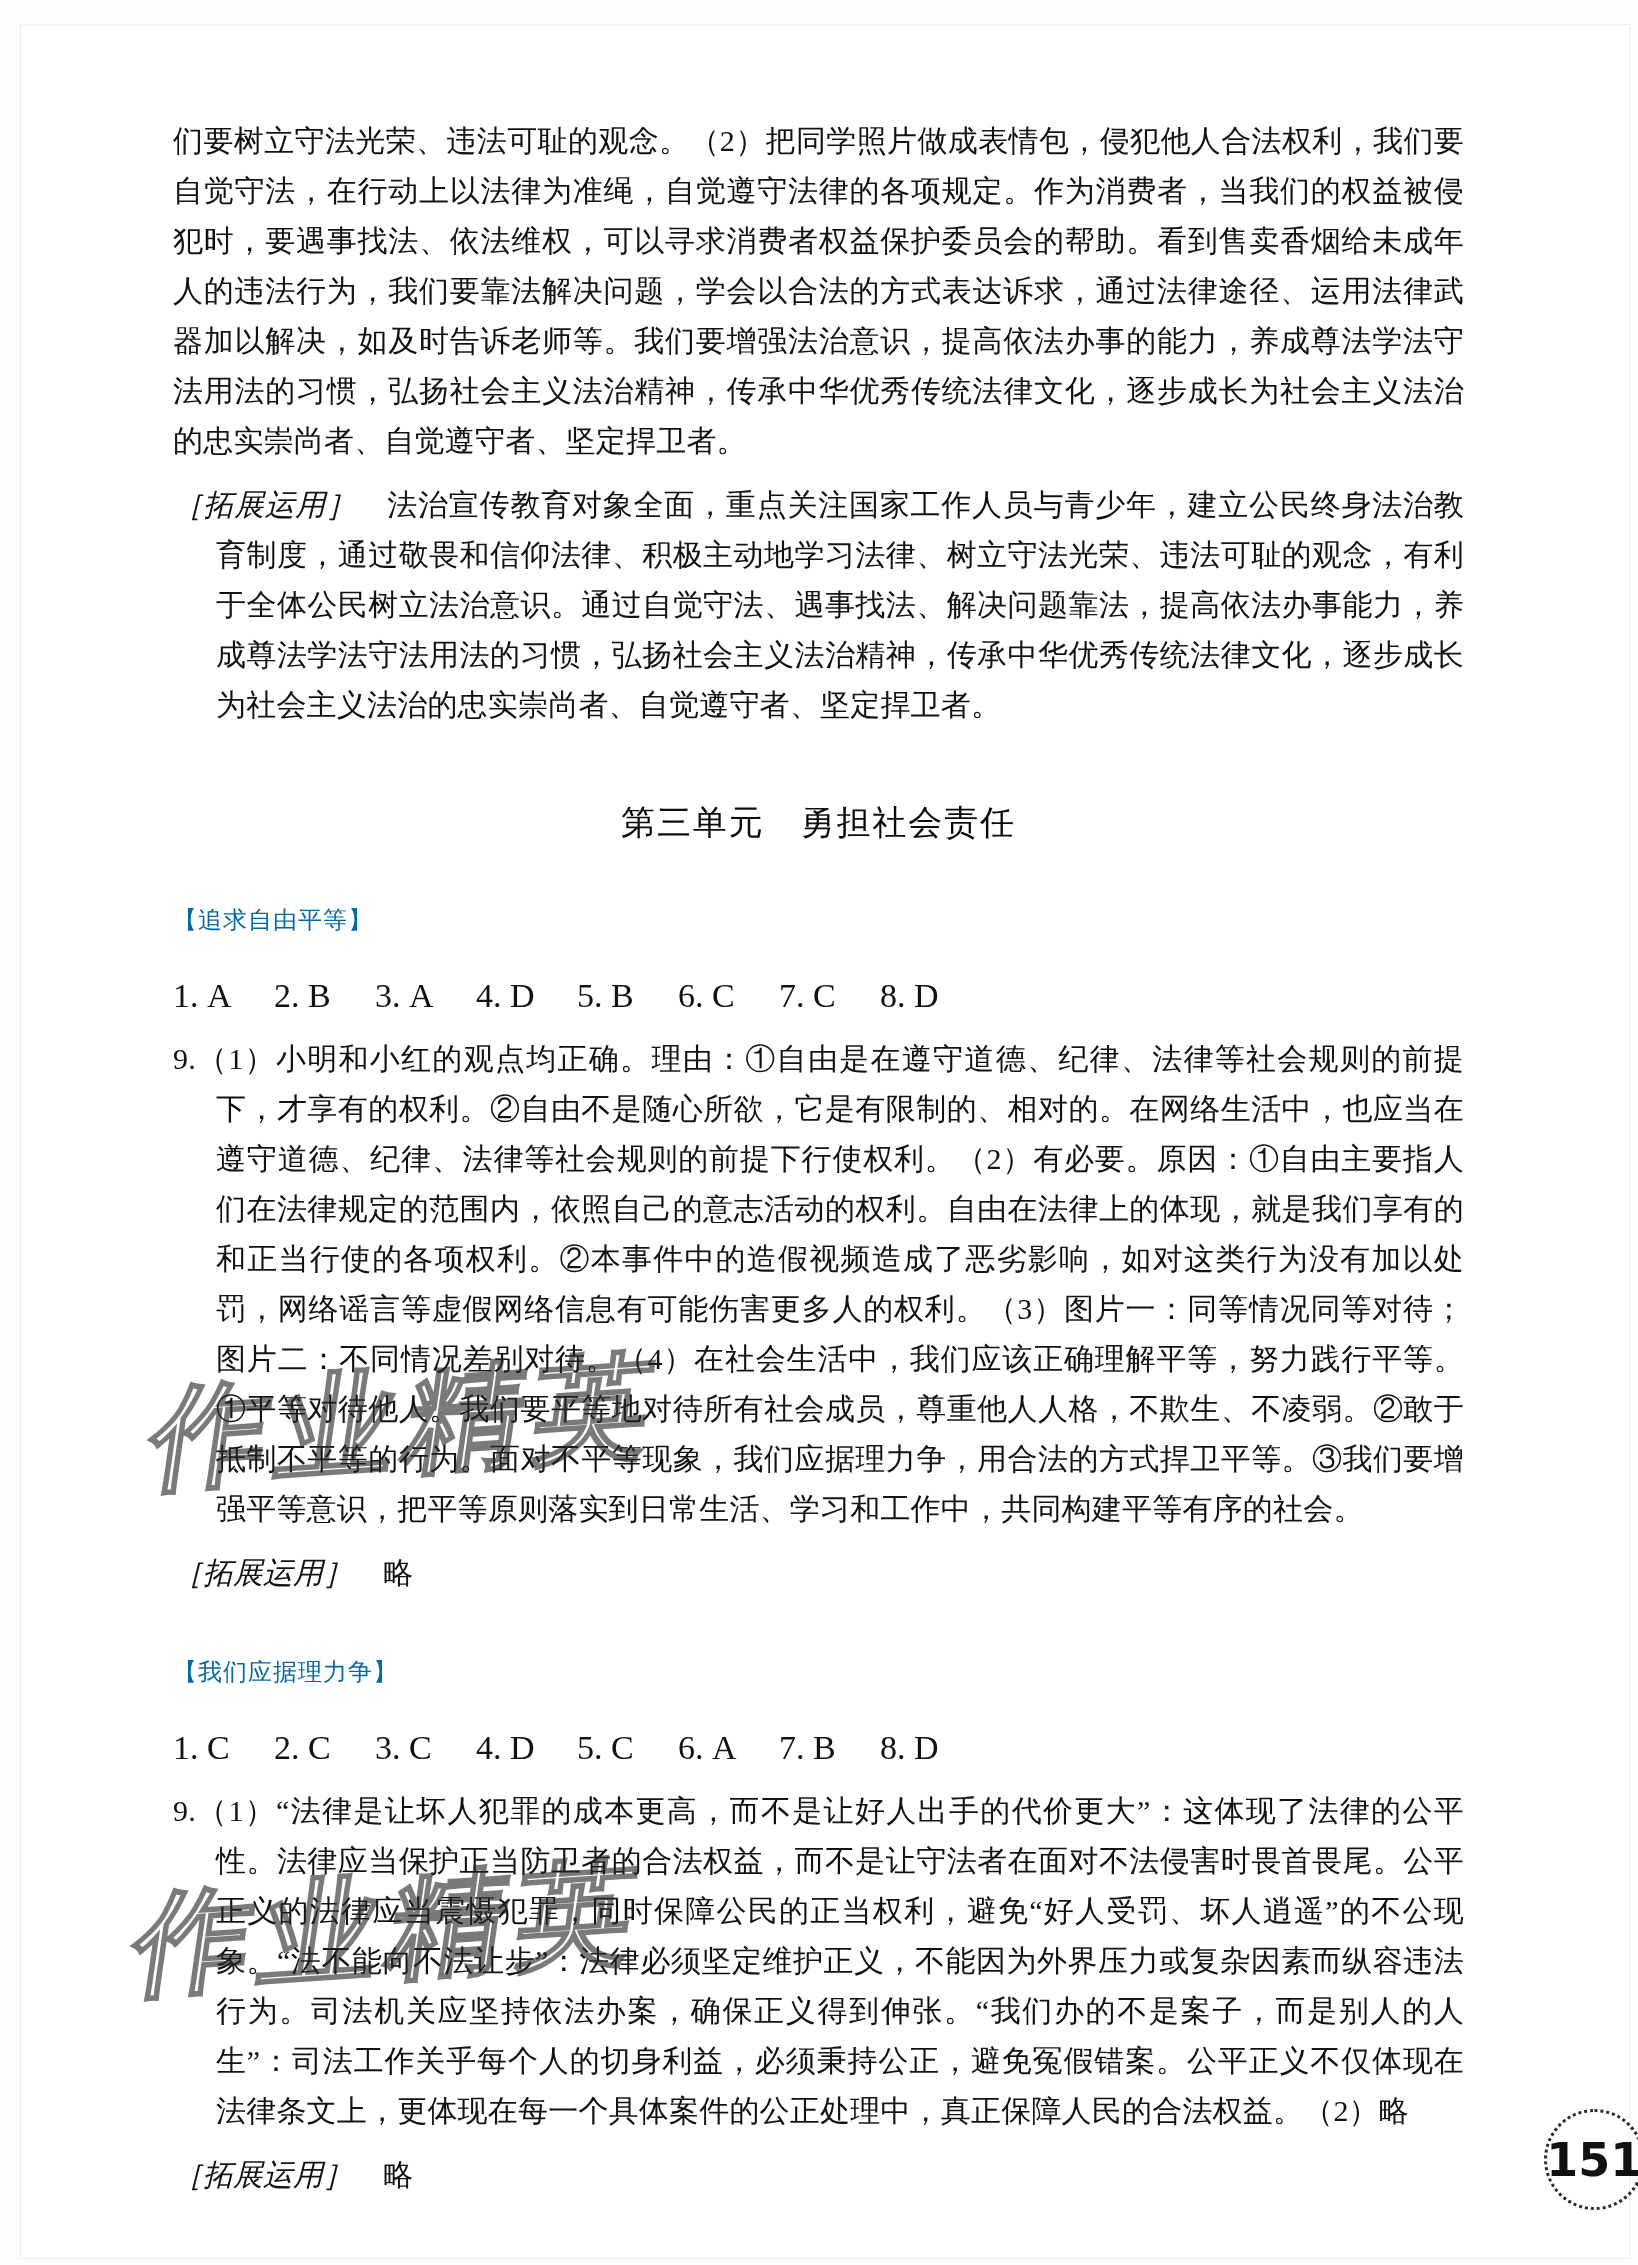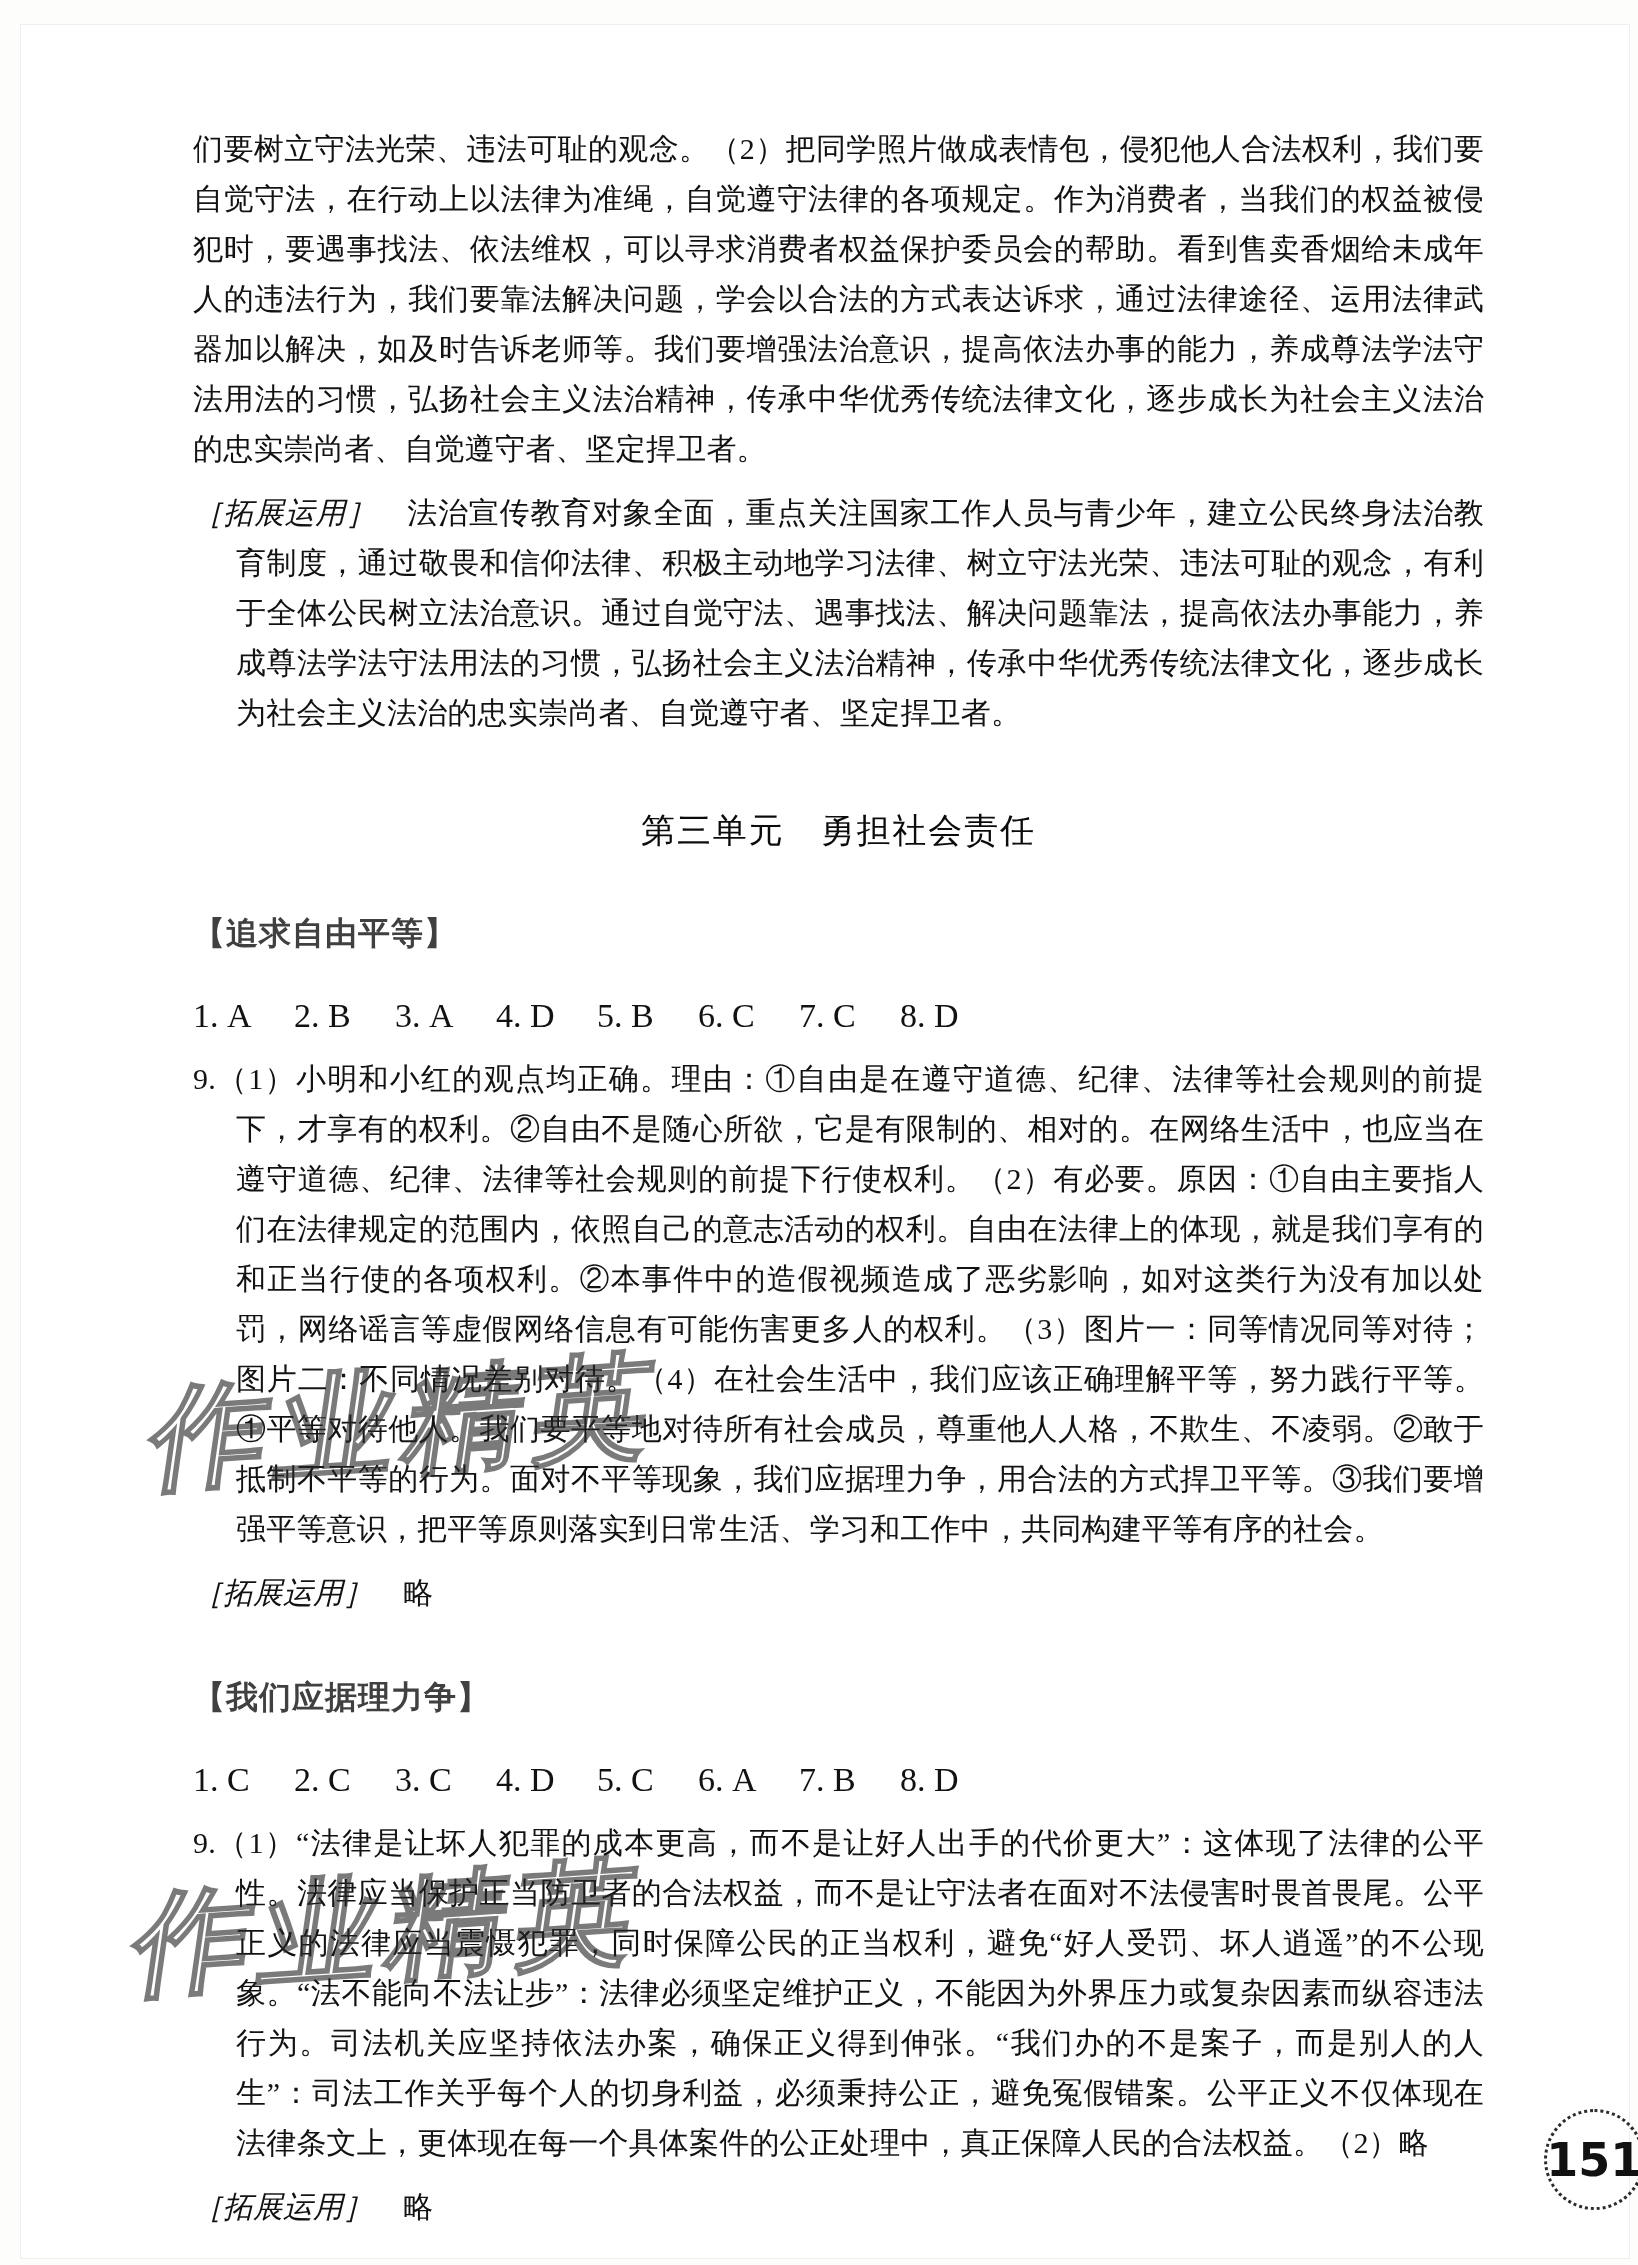--- a/index.html
+++ b/index.html
@@ -29,23 +29,22 @@
   }
   #content {
     position: absolute;
     left: 0; top: 0;
     width: 1639px;
     height: 2266px;
   }
   .col {
     position: absolute;
     left: 173px;
-    top: 124px;
+    top: 116px;
     width: 1291px;
-    margin-left: 20px;
   }
 
   .para {
     font-size: 30px;
     line-height: 50px;
     color: #121212;
     text-align: justify;
     text-justify: inter-character;
     letter-spacing: 0.2px;
     margin: 0;
@@ -65,23 +64,23 @@
     font-family: "DejaVu Sans", "Liberation Sans", sans-serif;
     font-size: 34px;
     font-weight: normal;
     text-align: center;
     letter-spacing: 1.9px;
     margin: 70px 0 0 0;
     color: #0b0b0b;
   }
   .section-head {
     font-family: "DejaVu Sans", "Liberation Sans", sans-serif;
-    font-size: 32px;
-    font-weight: bold;
-    color: #404040;
+    font-size: 24px;
+    font-weight: normal;
+    color: #0369a1;
     margin: 58px 0 0 0;
     letter-spacing: 1px;
   }
   .answers {
     font-size: 34px;
     line-height: 50px;
     color: #121212;
     margin: 35px 0 0 0;
     white-space: nowrap;
   }

